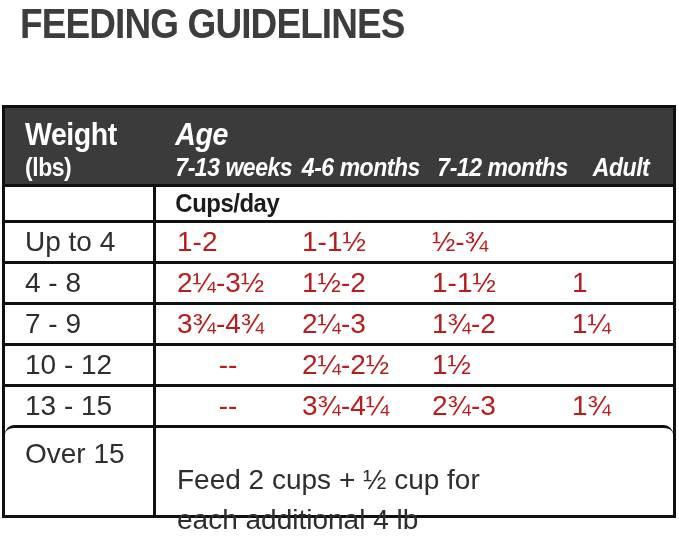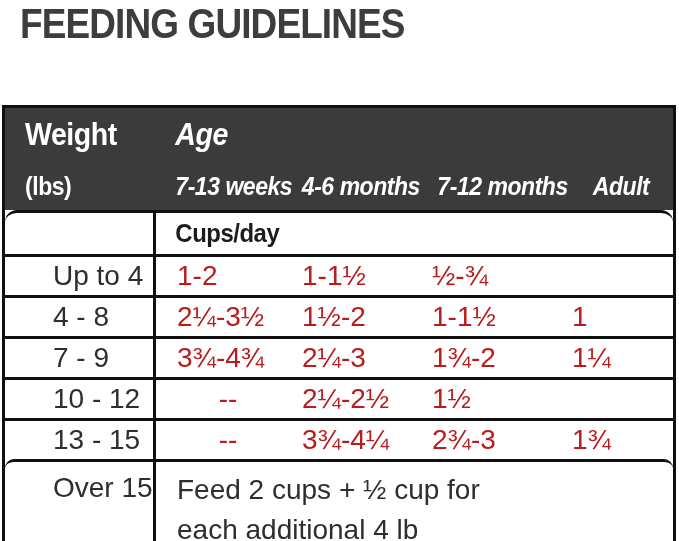--- a/index.html
+++ b/index.html
@@ -32,21 +32,21 @@
   }
   .right-region {
     flex: 1 1 auto;
     display: grid;
     grid-template-columns: 144px 130px 140px 1fr;
     align-items: center;
   }
   .right-plain { flex: 1 1 auto; }
 
   
-  .header-band { background: #3b3b3b; color: #ffffff; height: 102px; }
+  .header-band { background: #3b3b3b; color: #ffffff; height: 76px; }
   .header-band .col-weight {
     border-right: none;
     flex-direction: column; align-items: flex-start; justify-content: space-between;
     padding: 9px 0 9px 20px;
   }
   .hdr-big { font-size: 31px; font-weight: bold; letter-spacing: -0.5px;
              transform: scaleX(0.92); transform-origin: left center; white-space: nowrap; }
   .hdr-sub { font-size: 25px; font-weight: bold; letter-spacing: -0.5px;
              transform: scaleX(0.92); transform-origin: left center; white-space: nowrap; }
   .header-right {
@@ -57,38 +57,38 @@
   .age-label { padding-left: 21px; }
   .age-subrow {
     display: grid; grid-template-columns: 144px 130px 140px 1fr; text-align: center;
   }
   .age-subrow .hdr-sub { display: block; }
   .c-pad { padding-left: 21px; }
   .c-pad2 { padding-left: 2px; }
   .c-pad3 { padding-left: 8px; }
 
   
-  .units-row { height: 44px; border-radius: 12px; }
+  .units-row { height: 36px; }
   .units-label {
     font-size: 26px; font-weight: bold; color: #1c1c1c; letter-spacing: -0.5px;
     transform: scaleX(0.92); transform-origin: left center; white-space: nowrap;
   }
 
   
   .data-row { height: 41px; }
-  .weight-text { font-size: 28px; color: #2e2e2e; white-space: nowrap; margin-left: 28px; }
+  .weight-text { font-size: 28px; color: #2e2e2e; white-space: nowrap; }
   .value-text  { font-size: 28px; color: #b91c1c; white-space: nowrap; }
   .dash-center { text-align: center; padding-left: 0; }
 
   
   .footer-row { height: 90px; border-radius: 9px; }
   .footer-row .col-weight { align-items: flex-start; padding-top: 10px; }
   .footer-note {
     padding: 8px 0 0 21px;
-    font-size: 28px; color: #2e2e2e; line-height: 40px;
+    font-size: 28px; color: #2e2e2e; line-height: 40px; margin-top: 24px;
   }
 </style>
 </head>
 <body>
 
 <div class="page-title">FEEDING GUIDELINES</div>
 
 <div class="feeding-table">
 
   <div class="t-row first header-band">

